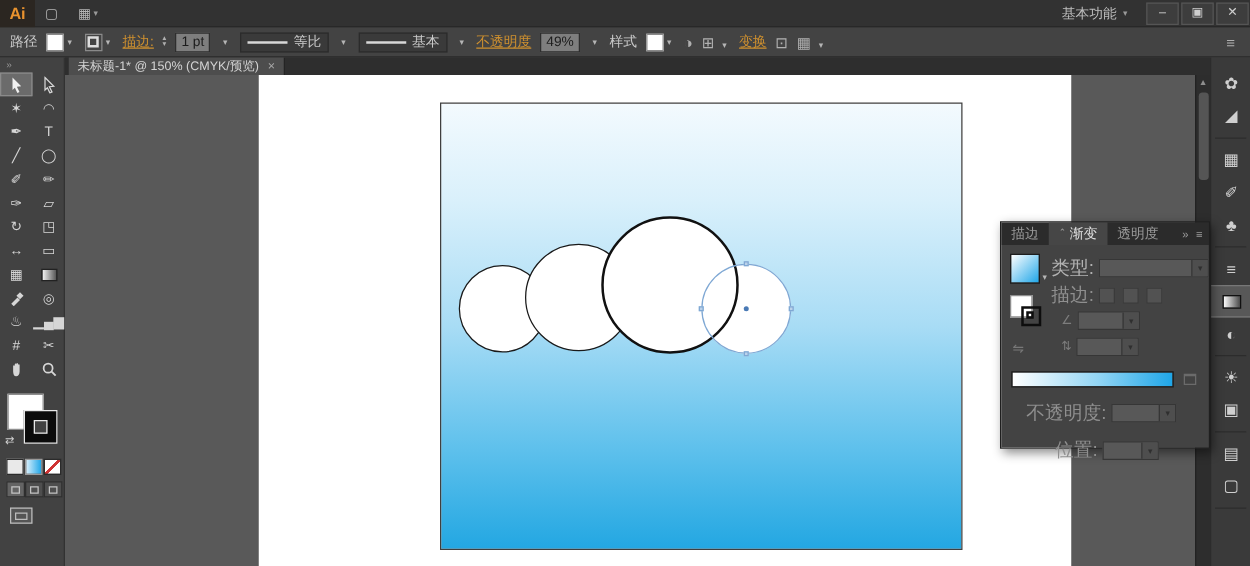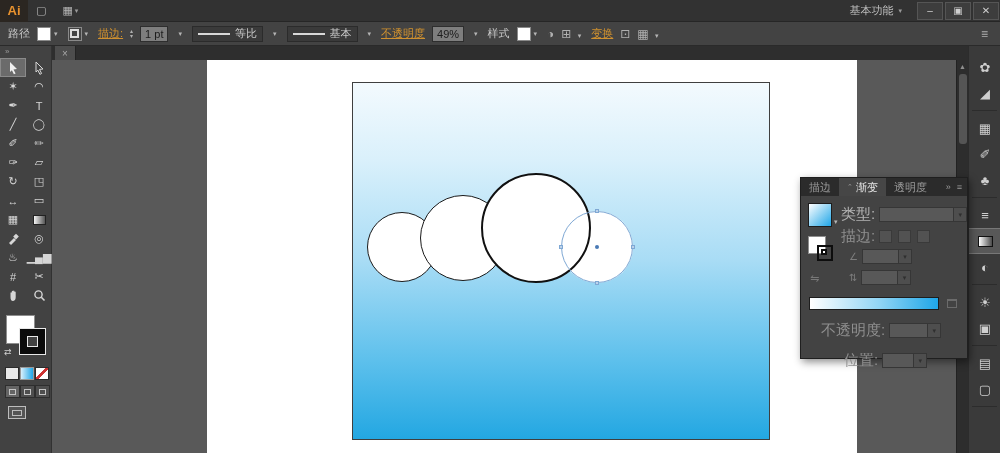--- a/index.html
+++ b/index.html
@@ -201,20 +201,21 @@
   <span class="cb-icon">⊡</span>
   <span class="cb-icon">
     <span>▦</span>
     <span class="dd-btn">▾</span>
   </span>
   <span class="cb-right">≡</span>
 </div>
 
 <div class="tabstrip">
   <div class="doc-tab">
+    <span>未标题-1* @ 150% (CMYK/预览)</span>
     <span class="close">×</span>
   </div>
 </div>
 
 <div class="toolpanel">
   <div class="tp-head">»</div>
   <div class="tool-grid">
     <div class="tool active">
       <svg width="12" height="14" viewBox="0 0 12 14">
           <path d="M3 1 L10 8 L6.5 8.4 L8.6 12.5 L6.9 13.3 L4.9 9.2 L3 11 Z" fill="#f0f0f0"></path>

